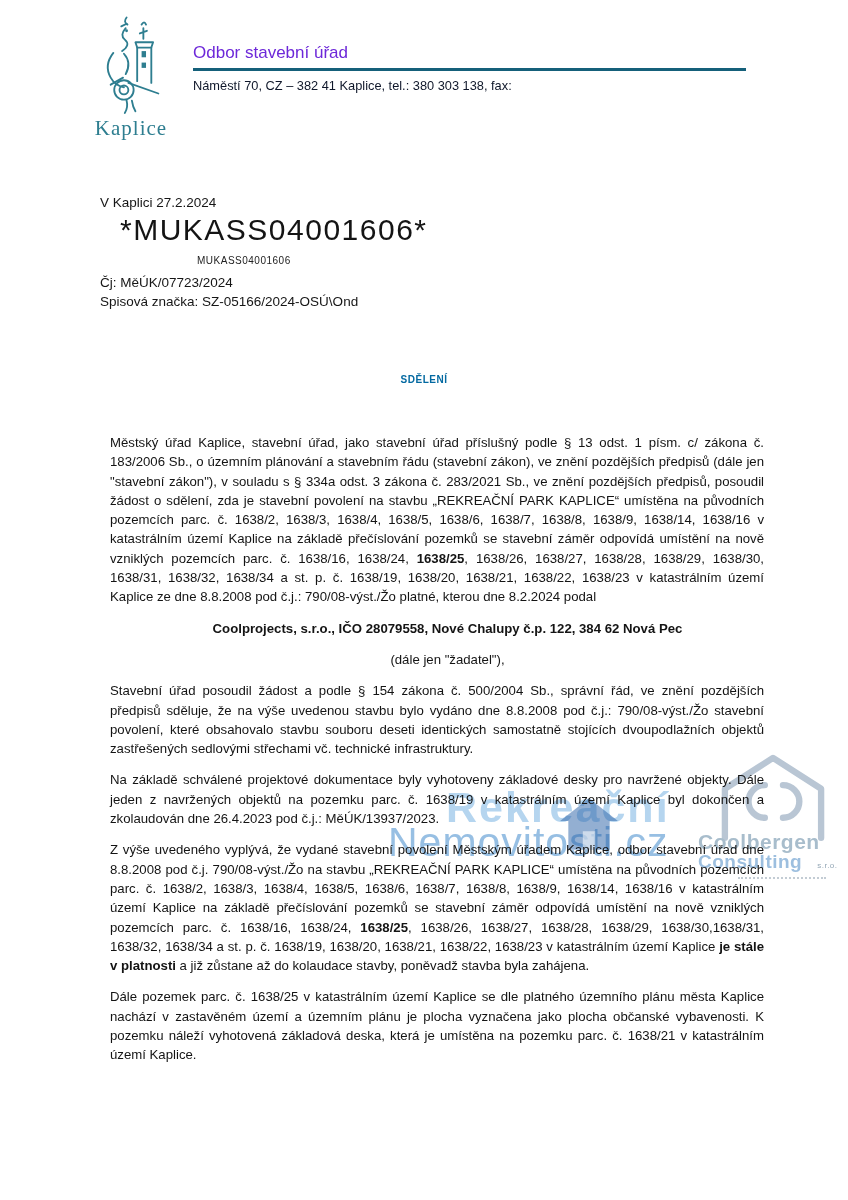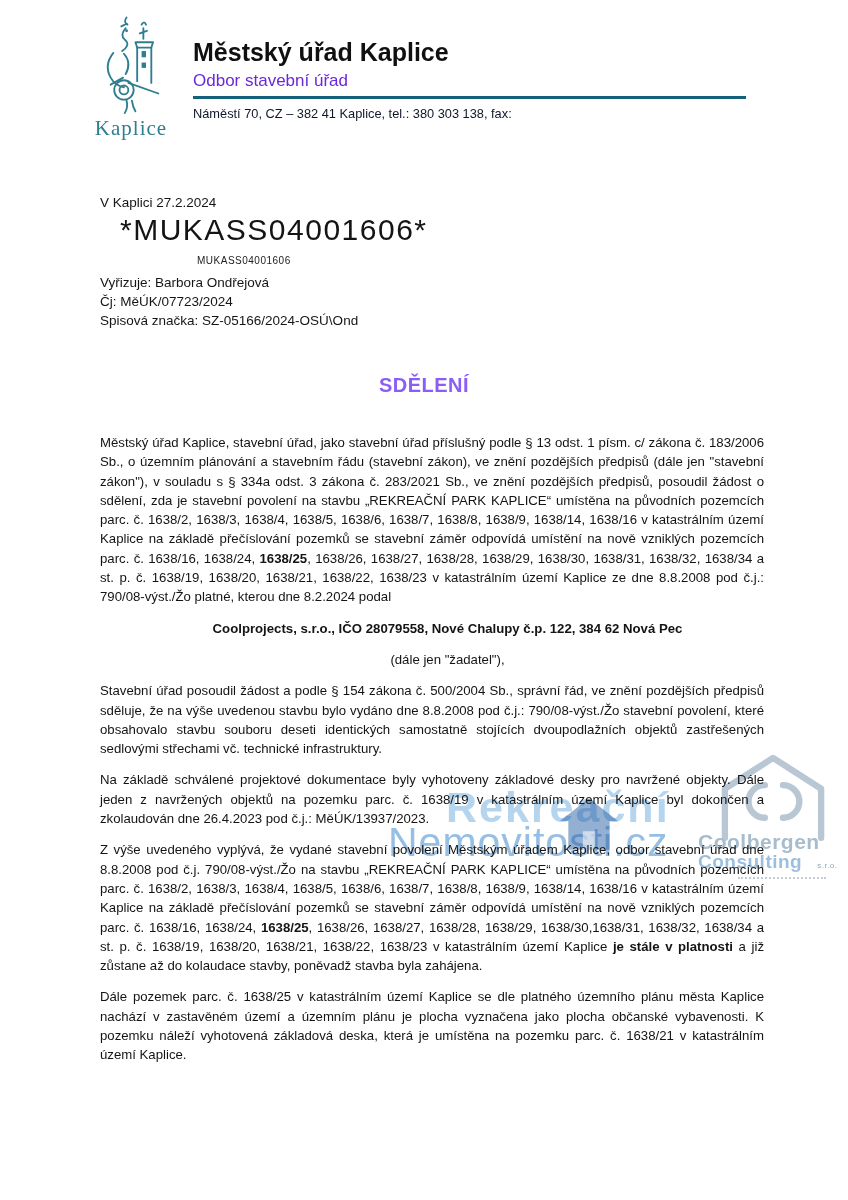--- a/index.html
+++ b/index.html
@@ -21,26 +21,26 @@
   .header-rule{border:0;border-top:3px solid #15607a;margin:5px 0 0 0;width:553px;}
   .header-addr{font-size:12.8px;line-height:17.5px;margin-top:6px;color:#0f172a;}
   
   .meta{position:absolute;left:100px;top:193px;z-index:2;font-size:13.5px;line-height:19px;}
   .place-date{margin-bottom:1px;}
   .barcode-large{font-size:30px;line-height:34px;letter-spacing:1.5px;margin-left:20px;color:#141414;}
   .barcode-small{font-size:10px;letter-spacing:.5px;margin:4px 0 3px 97px;color:#222;}
   
   .doc-heading{
     position:absolute;left:0;right:0;top:374px;text-align:center;z-index:2;
-    font-size:20px;font-weight:700;letter-spacing:.5px;color:#8b5cf6;
+    font-size:10px;font-weight:700;letter-spacing:.5px;color:#0369a1;
   }
   
   .doc-body{position:absolute;left:100px;top:433px;width:664px;z-index:2;
     font-size:13.2px;line-height:19.3px;color:#141414;}
-  .para{margin:0 0 12px 0;text-align:justify;}
+  .para{margin:0 0 12px 10px;text-align:justify;}
   .para.indent{margin-left:31px;text-align:center;}
   .para .b, .para.bold{font-weight:700;}
   
   .wm{position:absolute;z-index:1;pointer-events:none;}
   .wm-rek{left:388px;top:784px;width:420px;}
   .wm-rek-line1{
     font-size:43px;font-weight:700;letter-spacing:2px;line-height:46px;
     color:rgba(120,178,226,.55);margin-left:58px;
   }
   .wm-rek-line2{
@@ -103,33 +103,31 @@
       <g fill="#2e7e90">
         <rect x="47" y="42" width="5" height="7"></rect>
         <rect x="47" y="55" width="5" height="6"></rect>
         <circle cx="30" cy="19" r="1.6"></circle>
       </g>
     </svg>
     <div class="logo-caption">Kaplice</div>
   </div>
 
   <div class="header-text">
-    <div class="header-title">Městský úřad Kaplice</div>
     <div class="header-dept">Odbor stavební úřad</div>
     <hr class="header-rule">
     <div class="header-addr">
       <div>Náměstí 70, CZ – 382 41 Kaplice, tel.: 380 303 138, fax:</div>
     </div>
   </div>
 
   <div class="meta">
     <div class="place-date">V Kaplici 27.2.2024</div>
     <div class="barcode-large">*MUKASS04001606*</div>
     <div class="barcode-small">MUKASS04001606</div>
-    <div class="meta-line">Vyřizuje: Barbora Ondřejová</div>
     <div class="meta-line">Čj: MěÚK/07723/2024</div>
     <div class="meta-line">Spisová značka: SZ-05166/2024-OSÚ\Ond</div>
   </div>
 
   <div class="doc-heading">SDĚLENÍ</div>
 
   <div class="doc-body">
       <p class="para justify"><span>Městský úřad Kaplice, stavební úřad, jako stavební úřad příslušný podle § 13  odst. 1 písm. c/ zákona č. 183/2006 Sb., o územním plánování a stavebním řádu (stavební zákon), ve znění pozdějších předpisů (dále jen "stavební zákon"), v souladu s § 334a odst. 3 zákona č. 283/2021 Sb., ve znění pozdějších předpisů, posoudil žádost o sdělení, zda je stavební povolení na stavbu „REKREAČNÍ PARK KAPLICE“ umístěna na původních pozemcích parc. č. 1638/2, 1638/3, 1638/4, 1638/5, 1638/6, 1638/7, 1638/8, 1638/9, 1638/14, 1638/16 v katastrálním území Kaplice na základě přečíslování pozemků se stavební záměr odpovídá umístění na nově vzniklých pozemcích parc. č. 1638/16, 1638/24, </span><span class="b">1638/25</span><span>, 1638/26, 1638/27, 1638/28, 1638/29, 1638/30, 1638/31, 1638/32, 1638/34 a st. p. č. 1638/19, 1638/20, 1638/21, 1638/22, 1638/23 v katastrálním území Kaplice ze dne 8.8.2008 pod č.j.: 790/08-výst./Žo platné, kterou dne 8.2.2024 podal</span></p>
       <p class="para indent"><span class="b">Coolprojects, s.r.o., IČO 28079558, Nové Chalupy č.p. 122, 384 62  Nová Pec</span></p>
       <p class="para indent"><span>(dále jen "žadatel"),</span></p>

